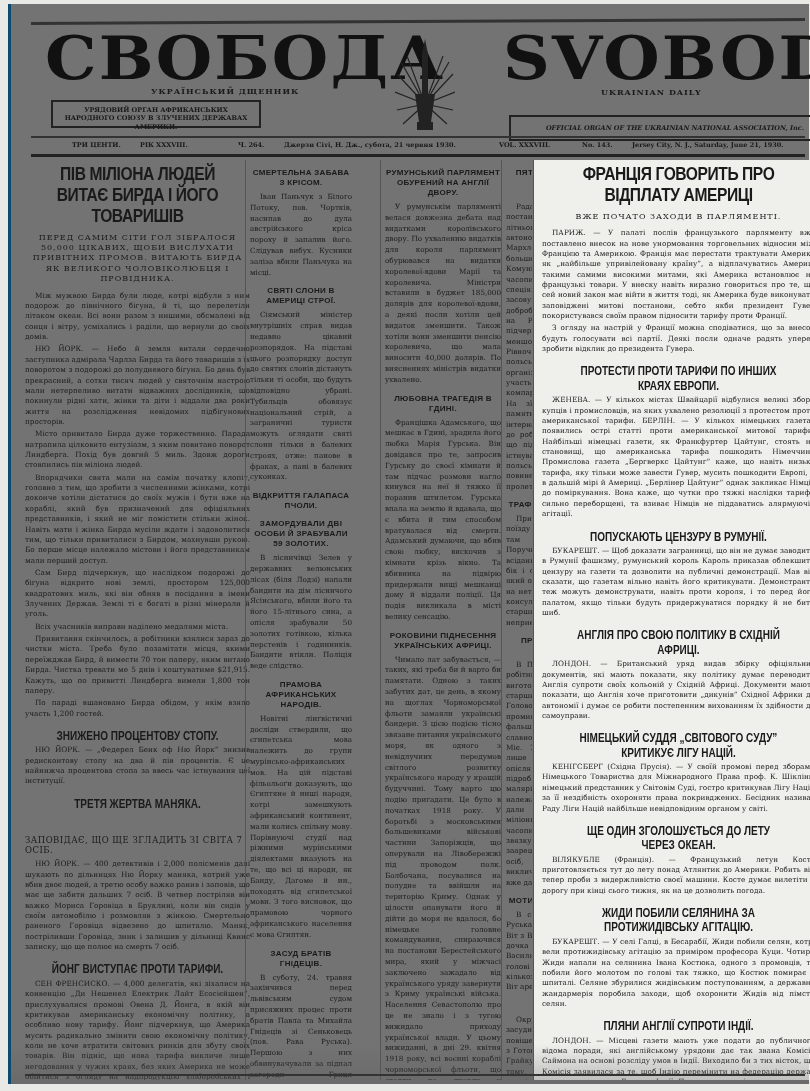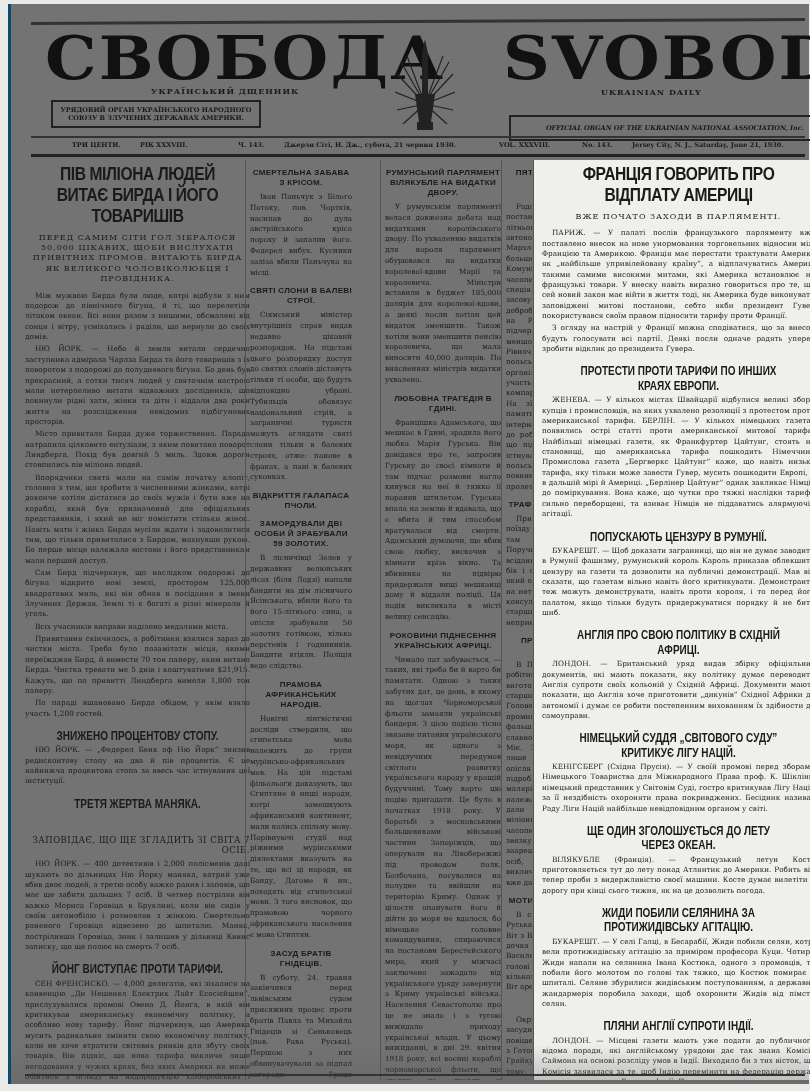--- a/index.html
+++ b/index.html
@@ -55,42 +55,42 @@
   }
   .deck { font-size:8px; letter-spacing:1px; text-align:center; line-height:1.3; margin-bottom:6px; }
   .hl-mid {
     font-family:"Liberation Sans", sans-serif; font-weight:bold; text-align:center;
     font-size:12.5px; line-height:1.15; transform:scaleX(0.8); margin:10px 0 2px;
   }
   .hl-small {
     font-family:"Liberation Sans", sans-serif; font-weight:bold; text-align:center;
     font-size:8px; line-height:1.25; margin:8px 0 4px; letter-spacing:0.3px;
   }
-  .sub-deck { font-size:8.5px; text-align:right; letter-spacing:0.5px; margin-bottom:4px;margin-top:24px; }
+  .sub-deck { font-size:8.5px; text-align:left; letter-spacing:0.5px; margin-bottom:4px;margin-top:24px; }
   p.body {
     margin:0 0 2px; font-size:7.3px; line-height:1.42; text-align:justify; text-indent:10px;
   }
   .col2 p.body, .col3 p.body { font-size:7.2px; line-height:1.5; }
   .c4 { position:absolute; left:490px; top:156px; width:30px; height:920px; overflow:hidden; border-left:1px solid #555; }
   .c4 .inner { width:125px; padding-left:4px; }
 
   .grain { position:absolute; left:0; right:0; bottom:0; height:40px;
     background:linear-gradient(180deg, rgba(0,0,0,0) 0%, rgba(90,90,90,0.35) 100%); pointer-events:none; }
   .bottom-rule { position:absolute; left:14px; right:4px; bottom:8px; height:2px; background:#333; }
 </style>
 </head>
 <body>
 
 <div class="page">
 
   <div class="top-rule"></div>
 
   <div class="mast-cyr">СВОБОДА</div>
   <div class="mast-sub sub-cyr">УКРАЇНСЬКИЙ ДЩЕННИК</div>
-  <div class="org-box org-cyr">УРЯДОВИЙ ОРГАН УКРАЇНСЬКОГО НАРОДНОГО СОЮЗУ В ЗЛУЧЕНИХ ДЕРЖАВАХ АМЕРИКИ.</div>
+  <div class="org-box org-cyr">УРЯДОВИЙ ОРГАН АФРИКАНСЬКИХ НАРОДНОГО СОЮЗУ В ЗЛУЧЕНИХ ДЕРЖАВАХ АМЕРИКИ.</div>
 
   <svg class="emblem" viewBox="0 0 60 100">
     <g stroke="#222" stroke-width="1.2">
       <line x1="30" y1="70" x2="2" y2="40"></line>
         <line x1="30" y1="70" x2="58" y2="40"></line>
       <line x1="30" y1="70" x2="0" y2="58"></line>
         <line x1="30" y1="70" x2="60" y2="58"></line>
       <line x1="30" y1="70" x2="6" y2="28"></line>
         <line x1="30" y1="70" x2="54" y2="28"></line>
       <line x1="30" y1="70" x2="2" y2="76"></line>
@@ -106,21 +106,21 @@
 
   <div class="mast-lat">SVOBODA</div>
   <div class="mast-sub sub-lat">UKRAINIAN DAILY</div>
   <div class="org-box org-lat">OFFICIAL ORGAN OF THE UKRAINIAN NATIONAL ASSOCIATION, Inc.</div>
 
   <div class="mid-rule"></div>
 
   <div class="dateline">
     <span style="left:0">ТРИ ЦЕНТИ.</span>
     <span style="left:68px">РІК XXXVIII.</span>
-    <span style="left:166px">Ч. 143.</span>
+    <span style="left:166px">Ч. 264.</span>
     <span style="left:212px">Джерзи Сіті, Н. Дж., субота, 21 червня 1930.</span>
     <span style="left:427px">VOL. XXXVIII.</span>
     <span style="left:510px">No. 143.</span>
     <span style="left:560px">Jersey City, N. J., Saturday, June 21, 1930.</span>
     <span style="left:774px">THREE CENTS</span>
   </div>
   <div class="date-rule"></div>
 
   <div class="col col1">
     <div class="hl-big">ПІВ МІЛІОНА ЛЮДЕЙ ВИТАЄ БИРДА І ЙОГО ТОВАРИШІВ</div>
@@ -139,35 +139,35 @@
     <div class="hl-mid">ТРЕТЯ ЖЕРТВА МАНЯКА.</div>
     <div class="sub-deck">ЗАПОВІДАЄ, ЩО ЩЕ ЗГЛАДИТЬ ЗІ СВІТА 7 ОСІБ.</div>
     <p class="body">НЮ ЙОРК. — 400 детективів і 2,000 полісменів далі шукають по дільницях Ню Йорку маняка, котрий уже вбив двоє людей, а третю особу важко ранив і заповів, що має ще забити дальших 7 осіб. В четвер постріляв він важко Мориса Горовіца в Бруклині, коли він сидів у своїм автомобілю і розмовляв з жінкою. Смертельно раненого Горовіца відвезено до шпиталю. Маняк, постріливши Горовіца, зник і залишив у дільниці Квинс записку, що ще полює на смерть 7 осіб.</p>
     <div class="hl-mid">ЙОНГ ВИСТУПАЄ ПРОТИ ТАРИФИ.</div>
     <p class="body">СЕН ФРЕНСИСКО. — 4,000 делегатів, які зіхалися на конвенцію „Ди Нешенел Електрик Лайт Есосієйшен”, прислухувалися промові Овена Д. Йонга, в якій він критикував американську економічну політику, а особливо нову тарифу. Йонг підчеркнув, що Америка мусить радикально змінити свою економічну політику, коли не хоче втратити світових ринків для збуту своїх товарів. Він підніс, що нова тарифа викличе лише негодовання у чужих краях, без яких Америка не може обійтися з огляду на надпродукцію хліборобських і фабричних виробів.</p>
 
   </div>
 
   <div class="col col2">
     <div class="hl-small">СМЕРТЕЛЬНА ЗАБАВА З КРІСОМ.</div>
-    <p class="body">Іван Паньчук з Білого Потоку, пов. Чортків, насипав до дула австрійського кріса пороху й запалив його. Федерел вибух. Кусники заліза вбили Паньчука на місці.</p>
-    <div class="hl-small">СВЯТІ СЛОНИ В БАЛЕВІ СТРОЇ.</div>
+    <p class="body">Іван Паньчук з Білого Потоку, пов. Чортків, насипав до дула австрійського кріса пороху й запалив його. Слідував вибух. Кусники заліза вбили Паньчука на місці.</p>
+    <div class="hl-small">СВЯТІ СЛОНИ В АМЕРИЦІ СТРОЇ.</div>
     <p class="body">Сіямський міністер внутрішніх справ видав недавно цікавий розпорядок. На підставі цього розпорядку доступ до святих слонів дістануть тільки ті особи, що будуть відповідно убрані. Тубильців обовязує національний стрій, а заграничні туристи можуть оглядати святі слони тільки в балевих строях, отже: панове в фраках, а пані в балевих суконках.</p>
     <div class="hl-small">ВІДКРИТТЯ ГАЛАПАСА ПЧОЛИ.</div>
     <div class="hl-small">ЗАМОРДУВАЛИ ДВІ ОСОБИ Й ЗРАБУВАЛИ 59 ЗОЛОТИХ.</div>
     <p class="body">В лісничівці Зелев у державних велюнських лісах (біля Лодзі) напали бандити на дім лісничого Ясінського, вбили його та його 15-літнього сина, а опісля зрабували 50 золотих готівкою, кілька перстенів і годинників. Бандити втікли. Поліція веде слідство.</p>
     <div class="hl-small">ПРАМОВА АФРИКАНСЬКИХ НАРОДІВ.</div>
     <p class="body">Новітні лінґвістичні досліди ствердили, що єгипетська мова належить до групи мурінсько-африканських мов. На цій підставі фільольоґи доказують, що Єгиптяне й инші народи, котрі замешкують африканський континент, мали колись спільну мову. Порівнуючі студії над ріжними мурінськими діялектами вказують на те, що всі ці народи, як Банду, Дагоме й ин., походять від єгипетської мови. З того висновок, що прамовою чорного африканського населення є мова Єгиптян.</p>
     <div class="hl-small">ЗАСУД БРАТІВ ГНІДЕЦІВ.</div>
     <p class="body">В суботу, 24. травня закінчився перед львівським судом присяжних процес проти братів Павла та Михайла Гнідеців зі Сеньковець (пов. Рава Руська). Першою з них обвинувачували за підпал загороди Гриця Задубинного, громадського писаря в Сеньківцях і за вбивство крісовою кулею Юрка Задорожного. Його брата обвинувачували за співучасть у закидуваних злочинах. Після промови прокуратора та оборонця д-ра Льва Ганкевича судді присяжні 7-ма голосами потвердили вину Павла Гнідеця в нітрямі злочину вбивства, а одноголосно заперечили закид підпалу. Михайла Гнідеця признали 8-ма голосами співвинним в убивстві. На цій основі трибунал засудив Павла Гнідеця на кару смерти (шибеницю), а Михайла Гнідеця на 6 літ тюрми.</p>
 
   </div>
 
   <div class="col col3">
-    <div class="hl-small">РУМУНСЬКИЙ ПАРЛЯМЕНТ ВІЛЯКУБЛЕ НА ВИДАТКИ ДВОРУ.</div>
+    <div class="hl-small">РУМУНСЬКИЙ ПАРЛЯМЕНТ ОБУРЕНИЙ НА АНГЛІЇ ДВОРУ.</div>
     <p class="body">У румунськім парляменті велася довжезна дебата над видатками королівського двору. По ухваленню видатків для короля парлямент обурювався на видатки королевої-вдови Марії та королевича. Міністри вставили в буджет 185,000 долярів для королевої-вдови, а деякі посли хотіли цей видаток зменшити. Також хотіли вони зменшити пенсію королевича, що мала виносити 40,000 долярів. По виясненнях міністрів видатки ухвалено.</p>
     <div class="hl-small">ЛЮБОВНА ТРАГЕДІЯ В ГДИНІ.</div>
     <p class="body">Францішка Адамського, що мешкає в Гдині, зрадила його любка Марія Гурська. Він довідався про те, запросив Гурську до своєї кімнати й там підчас розмови нагло кинувся на неї й тяжко її поранив штилетом. Гурська впала на землю й вдавала, що є вбита й тим способом вратувалася від смерти. Адамський думаючи, що вбив свою любку, вискочив з кімнати крізь вікно. Та вбивника на підвірю придержали вищі мешканці дому й віддали поліції. Ця подія викликала в місті велику сенсацію.</p>
     <div class="hl-small">РОКОВИНИ ПІДНЕСЕННЯ УКРАЇНСЬКИХ АФРИЦІ.</div>
     <p class="body">Чимало лат забувається, — таких, які треба би й варто би памятати. Одною з таких забутих дат, це день, в якому на щоглах Чорноморської фльоти замаяли українські бандери. З цією подією тісно звязане питання українського моря, як одного з невідлучних передумов світлого розвитку українського народу у кращій будуччині. Тому варто цю подію пригадати. Це було в початках 1918 року. У боротьбі з московськими большевиками військові частини Запоріжців, що оперували на Лівобережжі під проводом полк. Болбочана, посувалися на полудне та ввійшли на територію Криму. Однак у цілости опанувати його й дійти до моря не вдалося, бо німецьке головне командування, спираючися на постанови Берестейського мира, який у міжчасі заключено зажадало від українського уряду завернути з Криму українські війська. Населення Севастополю про це не знало і з тугою вижидало приходу української влади. У цьому вижиданні, в дні 29. квітня 1918 року, всі воєнні кораблі чорноморської фльоти, що стояли на якорях у севастопільському порті, підняли українські жовто-блакитні бандери. Одночасно контрадмірал Саблін телеграфував українському урядови, що чорноморська фльота признає свою приналежність до України і просив дальших наказів. Однак замісць українських військ, до Севастополю вступили Німці. Контрадмірал Саблін, не діждавшися відповіди, відплив з найкращими кораблями на Чорне море. Там опісля затопили їх большевики. Друга частина чорноморської фльоти осталася під українськими бандерами ще до жовтня 1918 року, аж поки не приплили воєнні кораблі антанти й загарбали її; підводні човни були затоплені. Врешті останки частини української чорноморської фльоти вибудиться тепер у порті Бізерта, в далекій Африці, ждучи щасливої долі.</p>
   </div>
 
   <div class="c4">
     <div class="inner">
       <div class="hl-small">ПЯТИЛІТТЯ „ПОЛЬСЬКОЇ КОМУНІСТИЧНОЇ РЕПУБЛИКИ”.</div>

